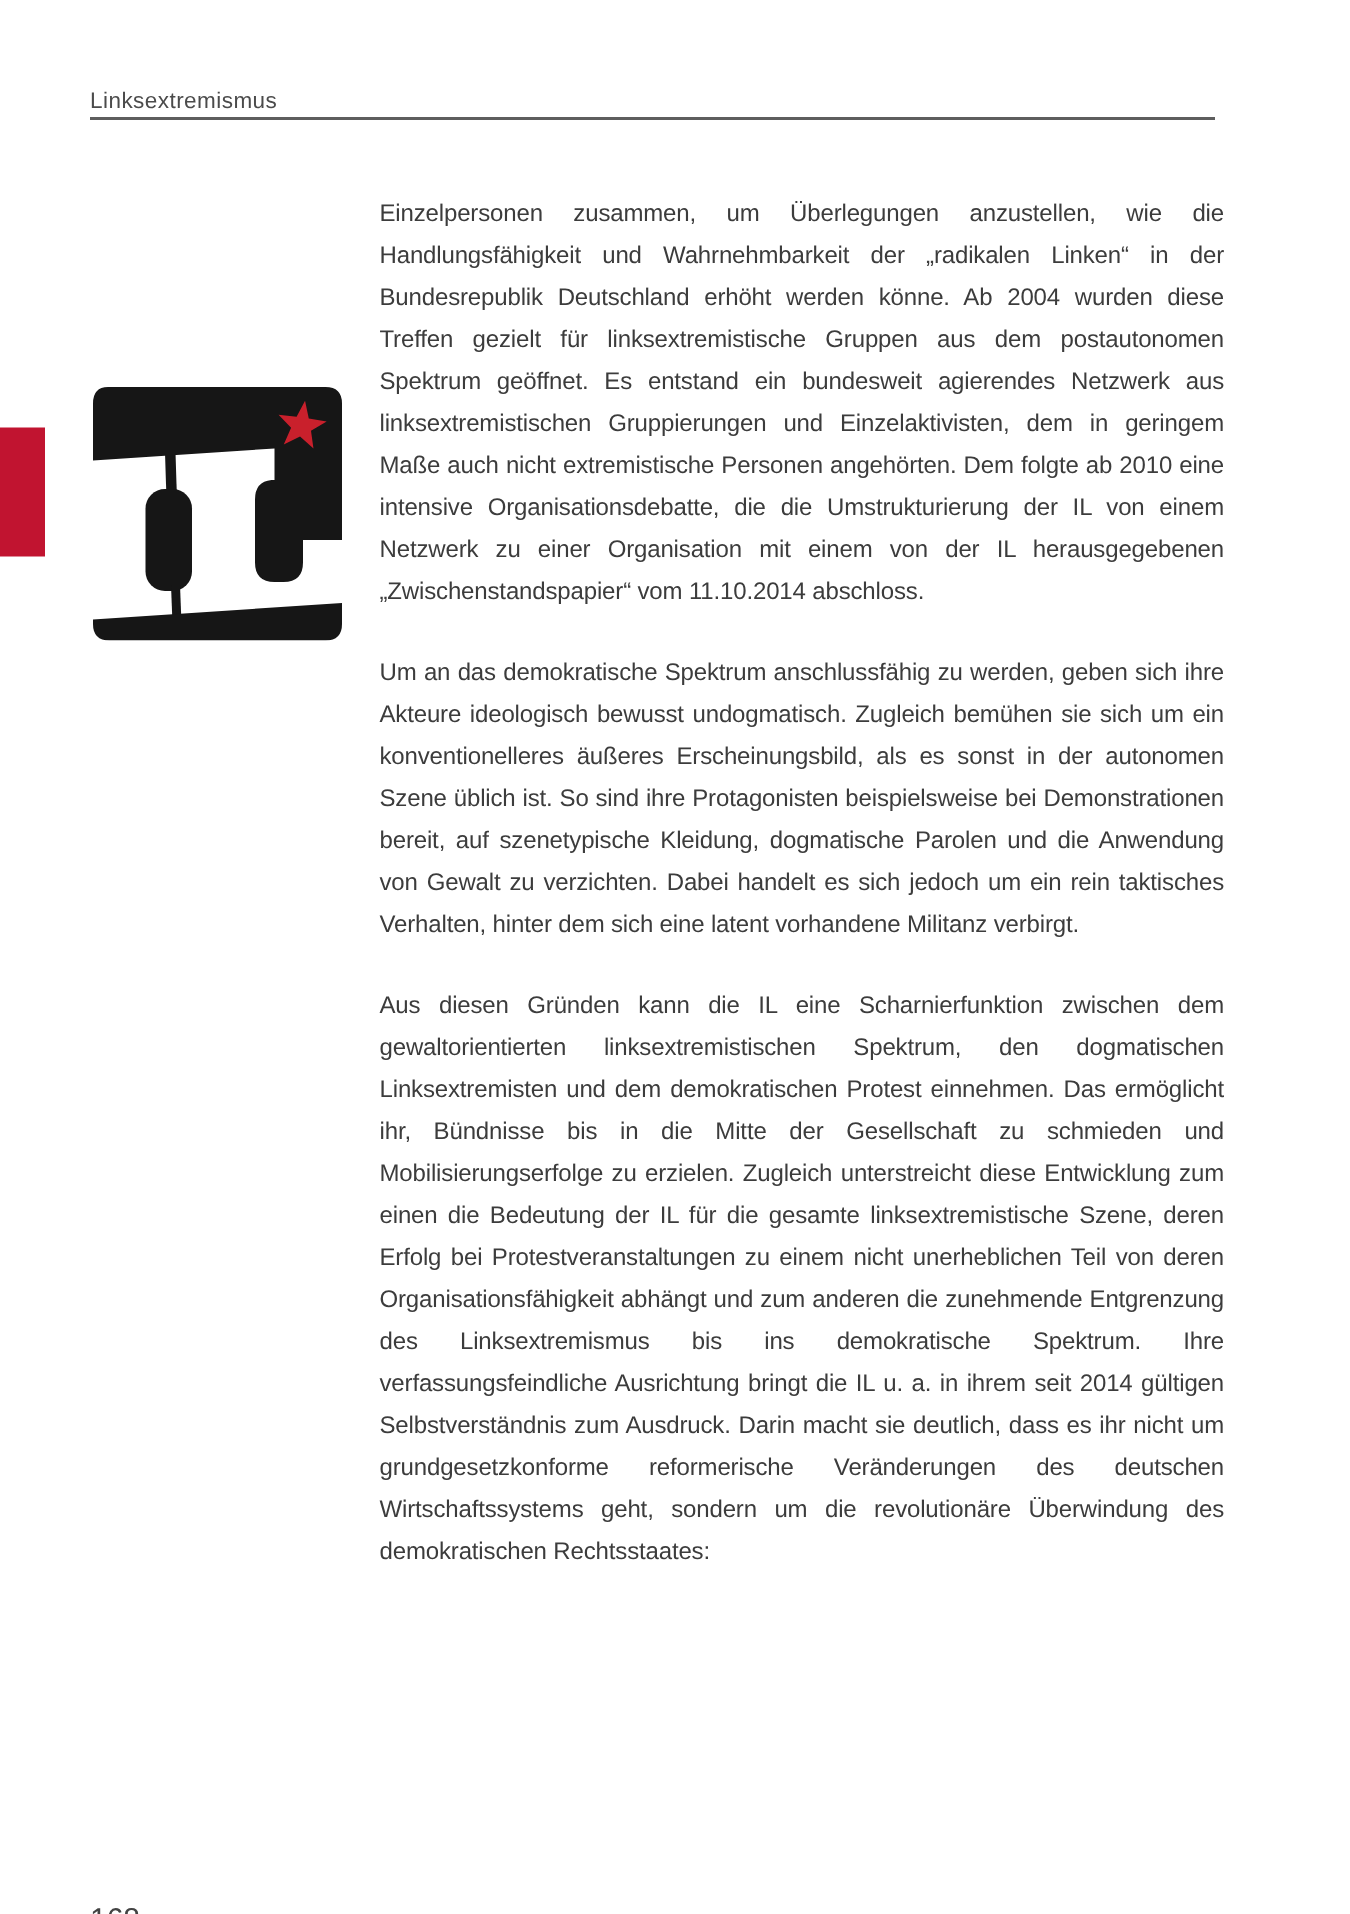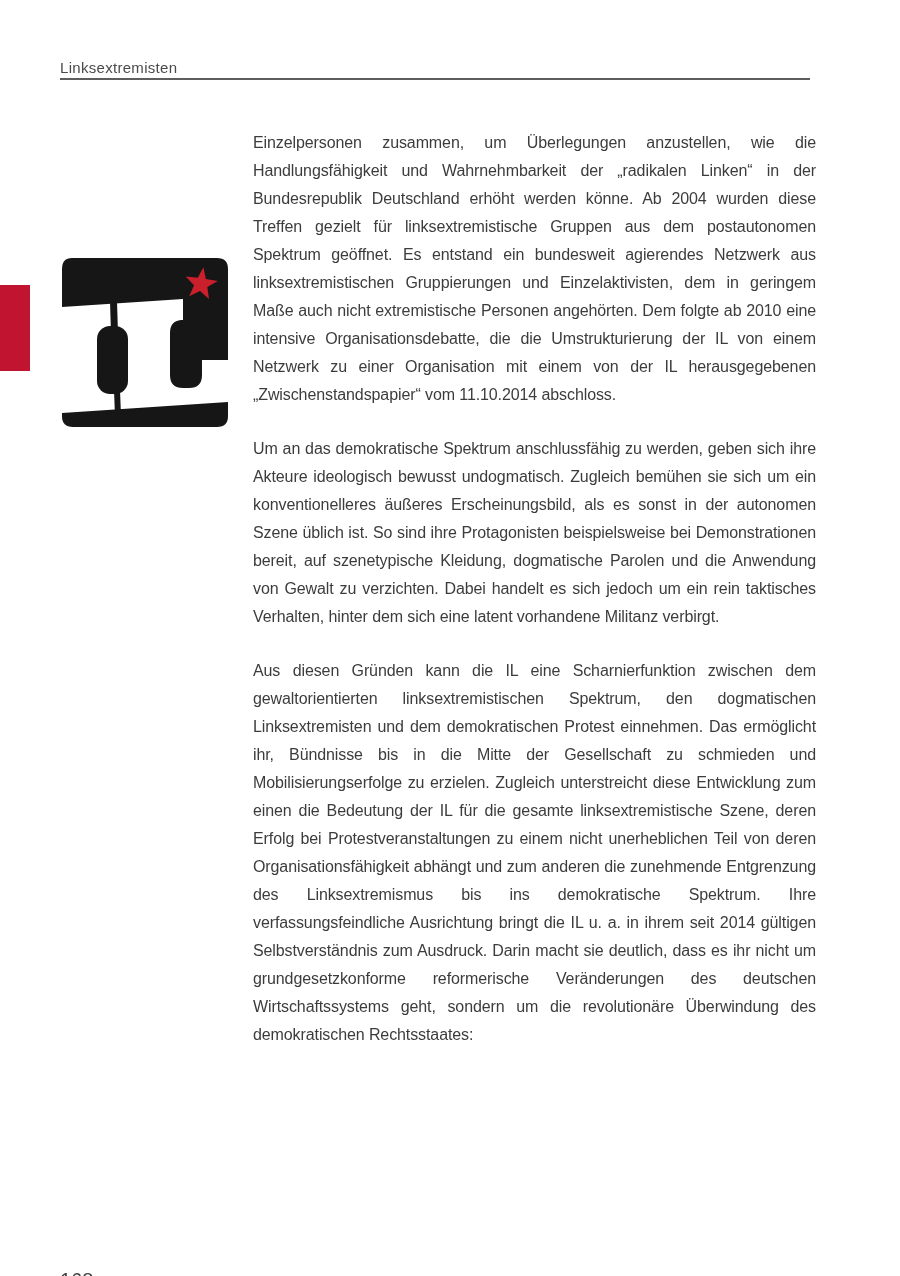--- a/index.html
+++ b/index.html
@@ -66,21 +66,21 @@
     left: 60px;
     top: 1222px;
     font-size: 20px;
     color: #434343;
     margin-top: 47px;
   }
 </style>
 </head>
 <body>
 
-<div class="running-head">Linksextremisten</div>
+<div class="running-head">Linksextremismus</div>
 <div class="head-rule"></div>
 
 <div class="margin-marker" style="background: rgb(193, 20, 48);"></div>
 
 <svg class="il-logo" viewBox="0 0 166 169" xmlns="http://www.w3.org/2000/svg">
   <g fill="#161616">
 
     <path d="M10,0 H155 Q166,0 166,11 V102 H140 V117 Q140,130 127,130 H121 Q108,130 108,117 V75 Q108,63 119,62 L121,62 V41 L0,49 V11 Q0,0 10,0 Z"></path>
 
     <path d="M48,44 L55,44 L56,75 L49,75 Z"></path>

